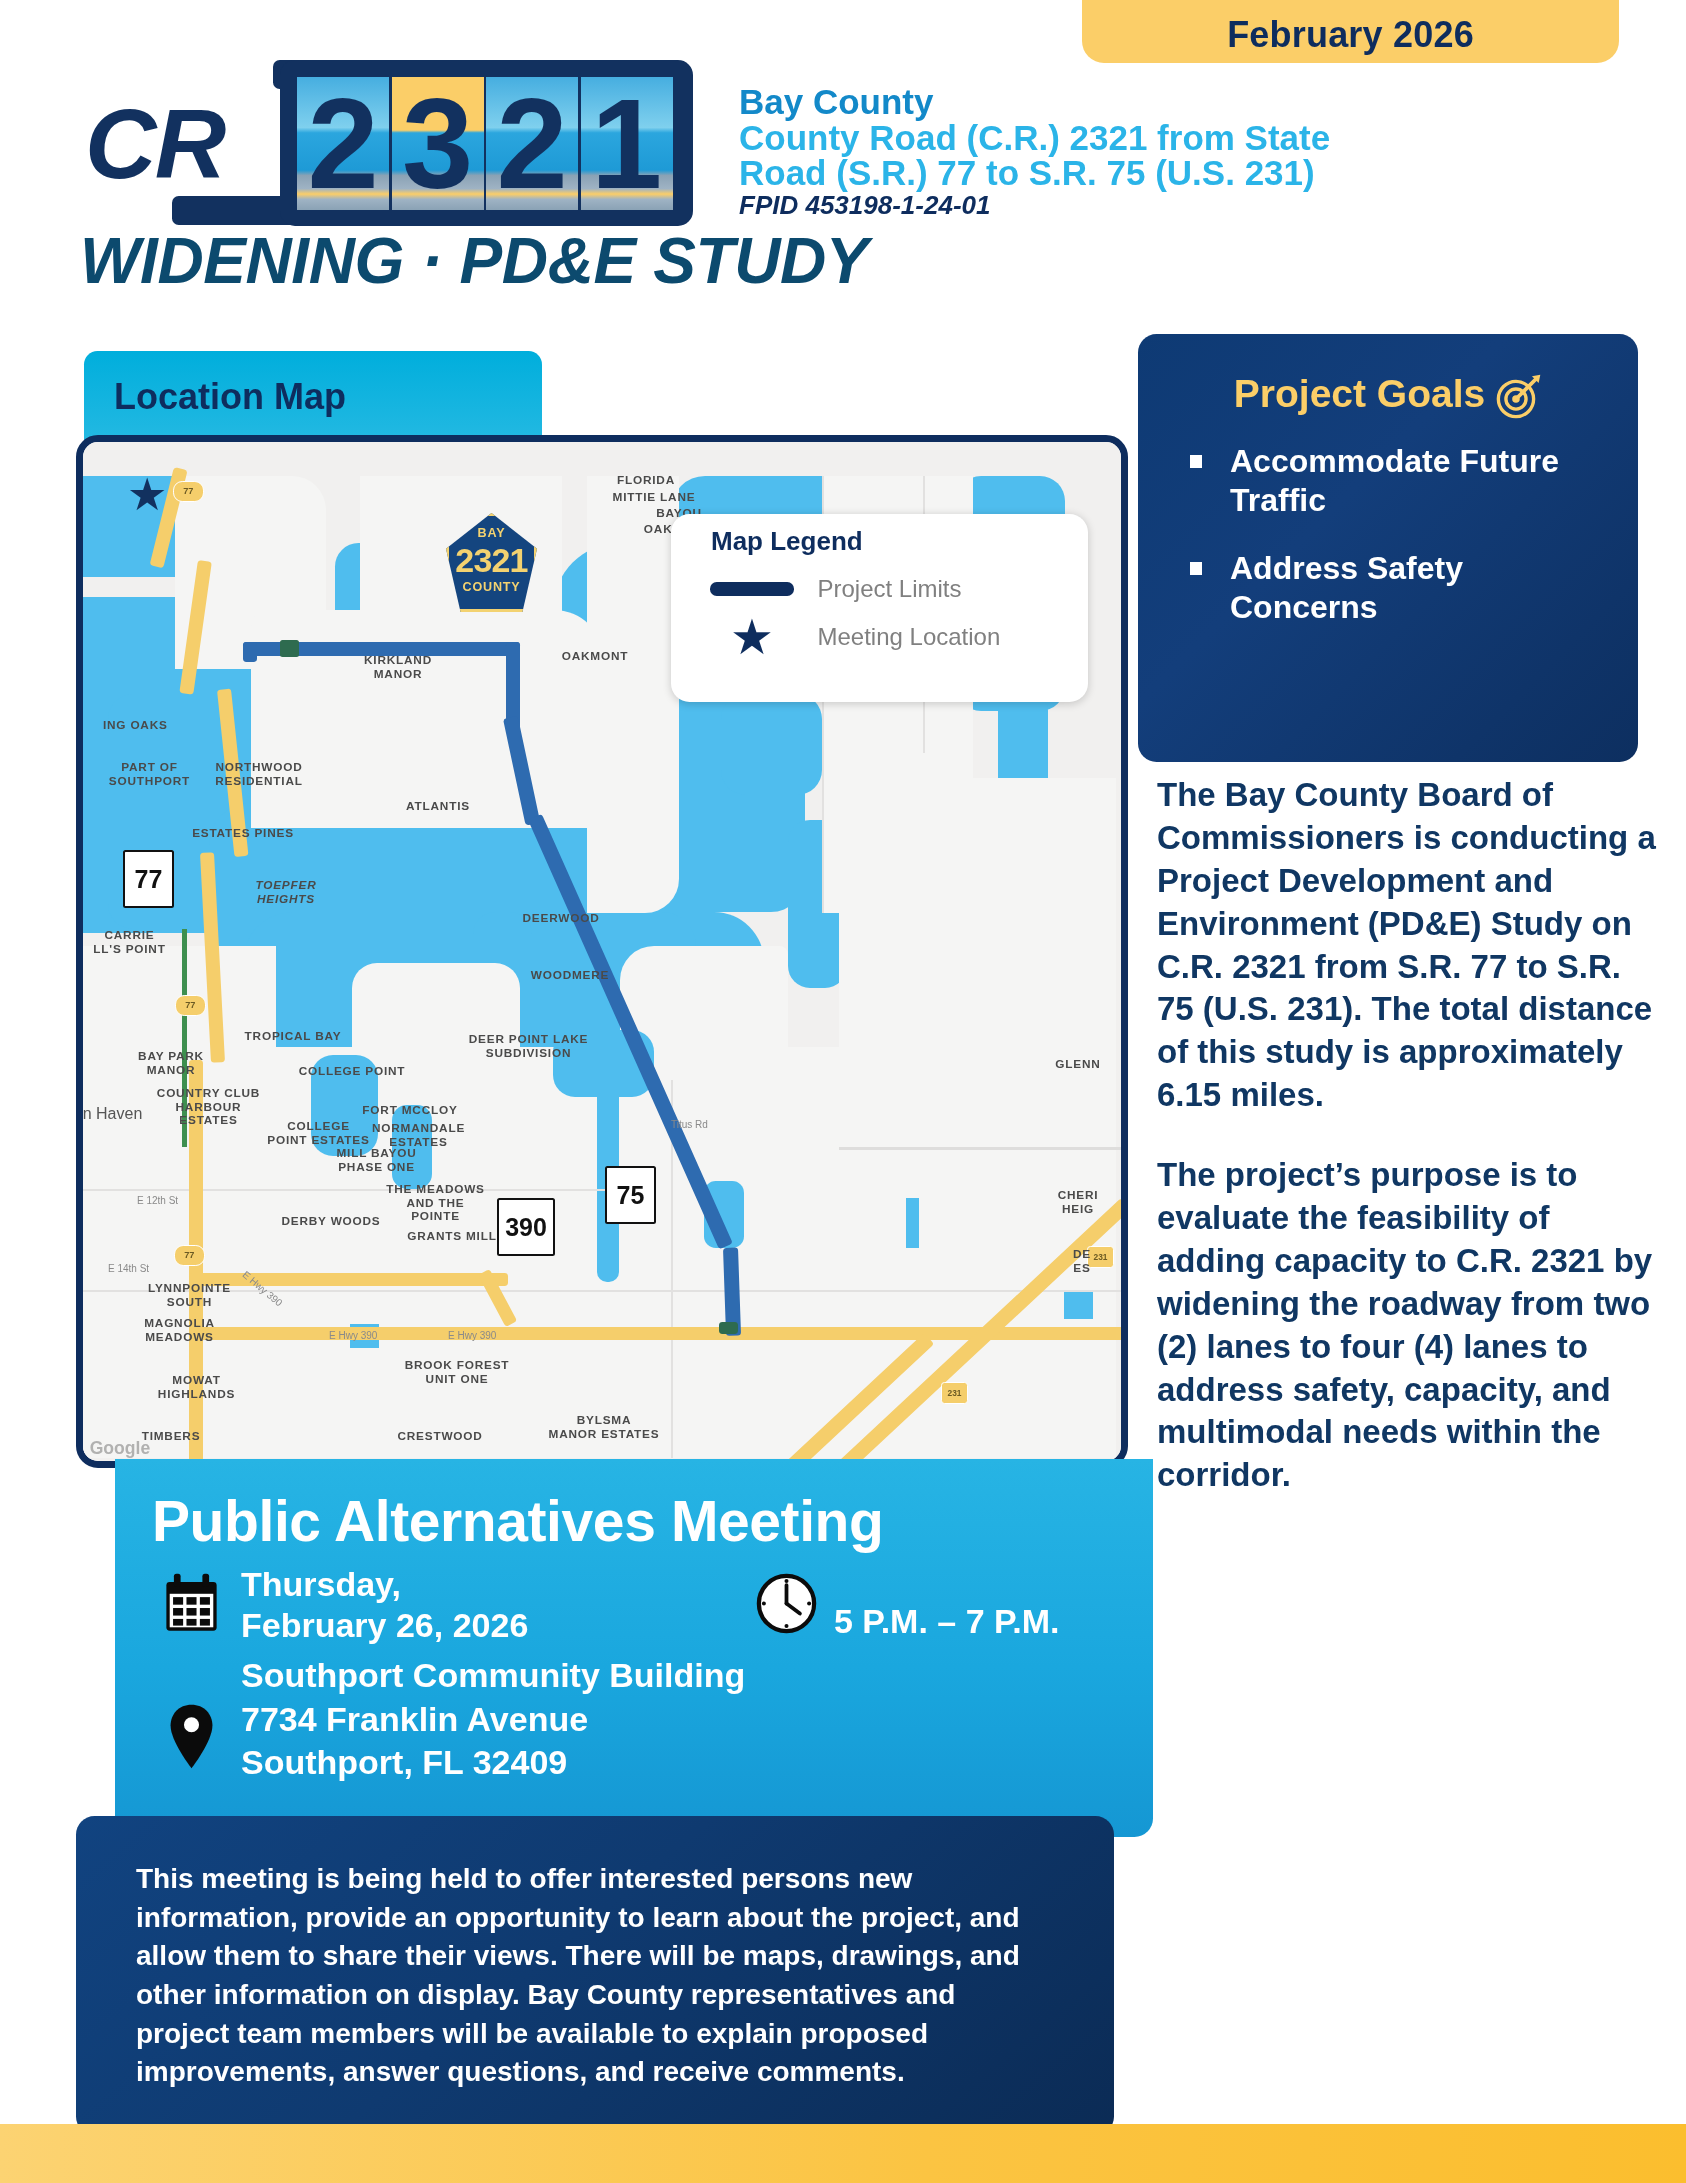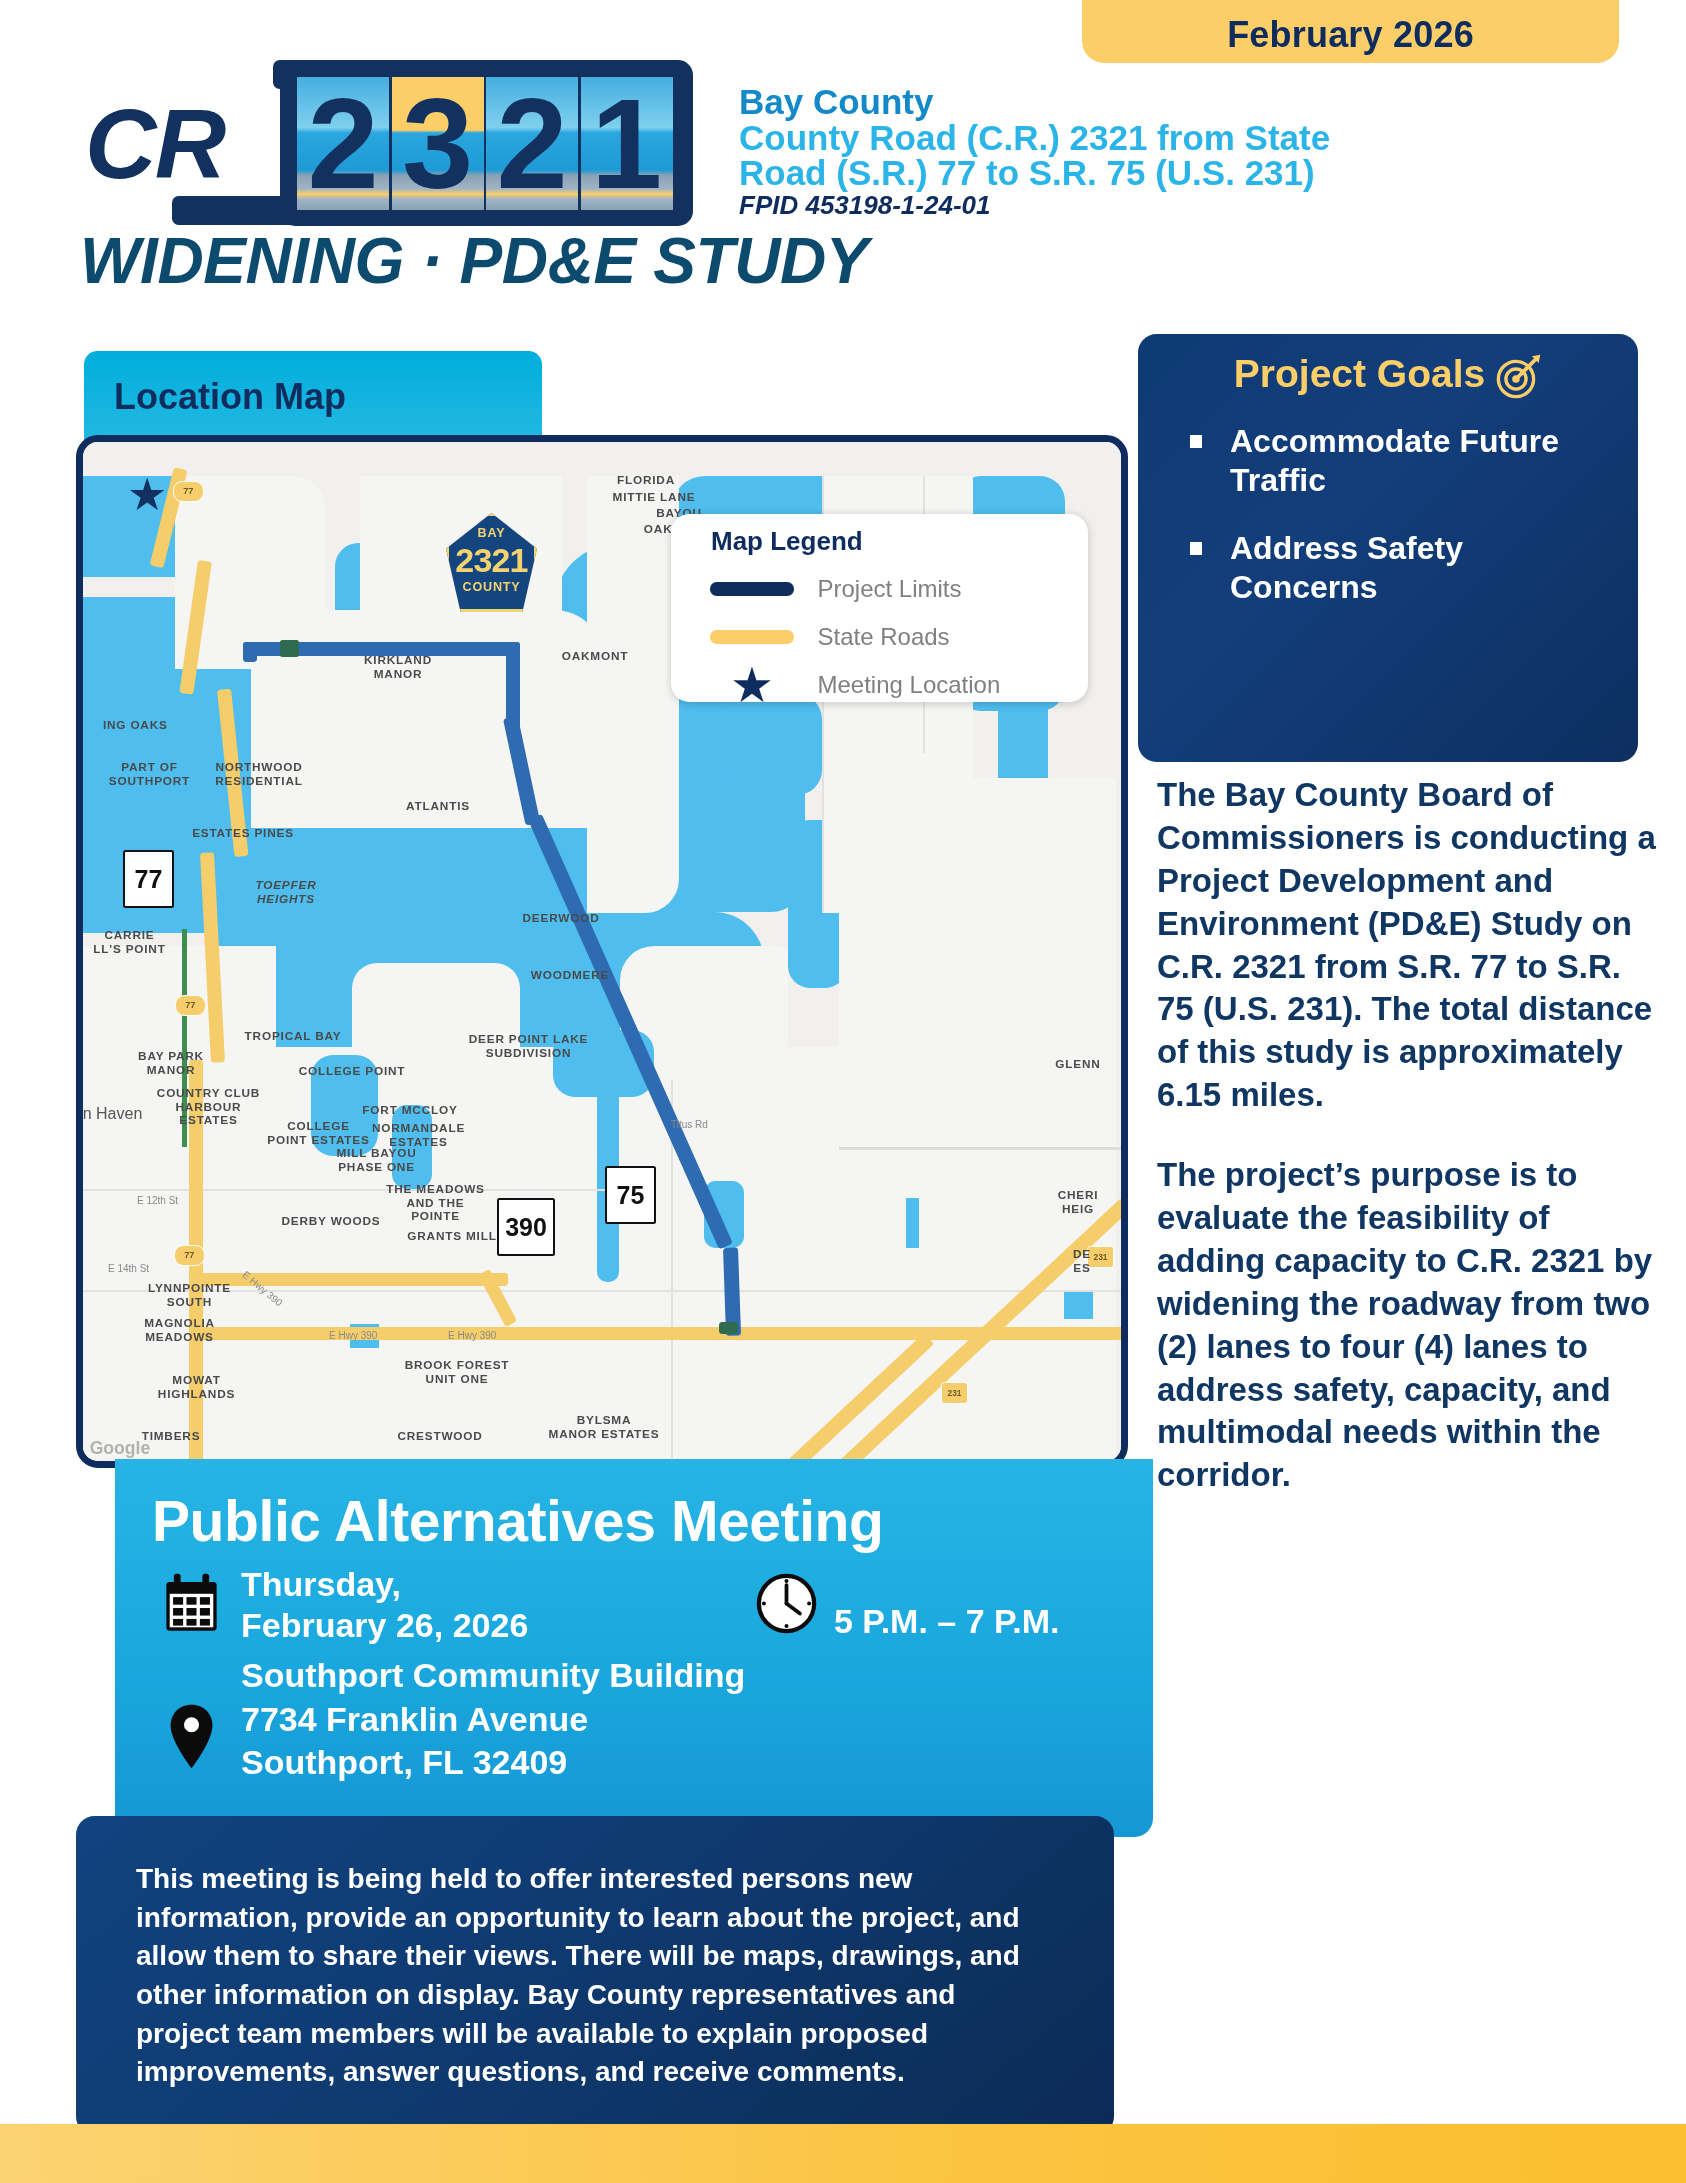--- a/index.html
+++ b/index.html
@@ -135,21 +135,21 @@
   .sw-star{font-size:49px;line-height:28.6px;color:#0E2D5E;}
   .legend-row span.lbl{font-size:24px;color:#808080;margin-left:18.5px;}
 
   
   .goals{
     position:absolute;left:1138px;top:334px;width:500px;height:428px;
     background:linear-gradient(135deg,#0E3A74 0%,#133E7B 40%,#0D2F60 100%);
     border-radius:18.5px;
   }
   .goals h3{
-    margin:0;padding:16px 0 0 0;text-align:left;
+    margin:0;padding:36px 0 0 0;text-align:left;
     font-size:39px;font-weight:bold;color:#FBCE68;
     display:flex;align-items:center;justify-content:center;gap:10px;
   }
   .target-icon{display:inline-block;width:47px;height:47px;position:relative;top:3.4px;}
   .goals ul{list-style:none;margin:25px 0 0 0;padding:0 25px 0 40px;}
   .goals li{
     position:relative;padding-left:52px;margin-bottom:28.6px;
     font-size:32px;font-weight:bold;color:#ffffff;line-height:1.22;
   }
   .goals li:before{
@@ -415,26 +415,20 @@
       <div class="legend">
         <h4>Map Legend</h4>
         <div class="legend-row">
           <div class="swatch">
               <div class="sw-line"></div>
             </div>
           <span class="lbl">Project Limits</span>
         </div>
         <div class="legend-row">
           <div class="swatch">
-              <div class="sw-line yellow"></div>
-            </div>
-          <span class="lbl">State Roads</span>
-        </div>
-        <div class="legend-row">
-          <div class="swatch">
               <div class="sw-star">★</div>
             </div>
           <span class="lbl">Meeting Location</span>
         </div>
       </div>
 
     </div>
   </div>
 
   <div class="goals">

